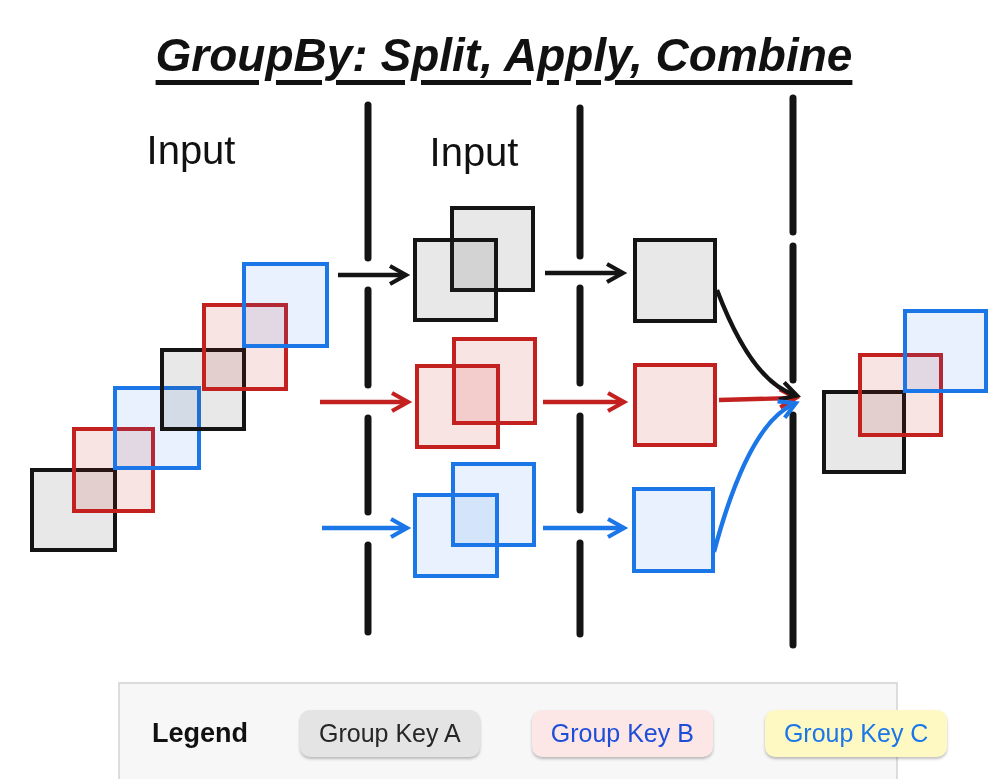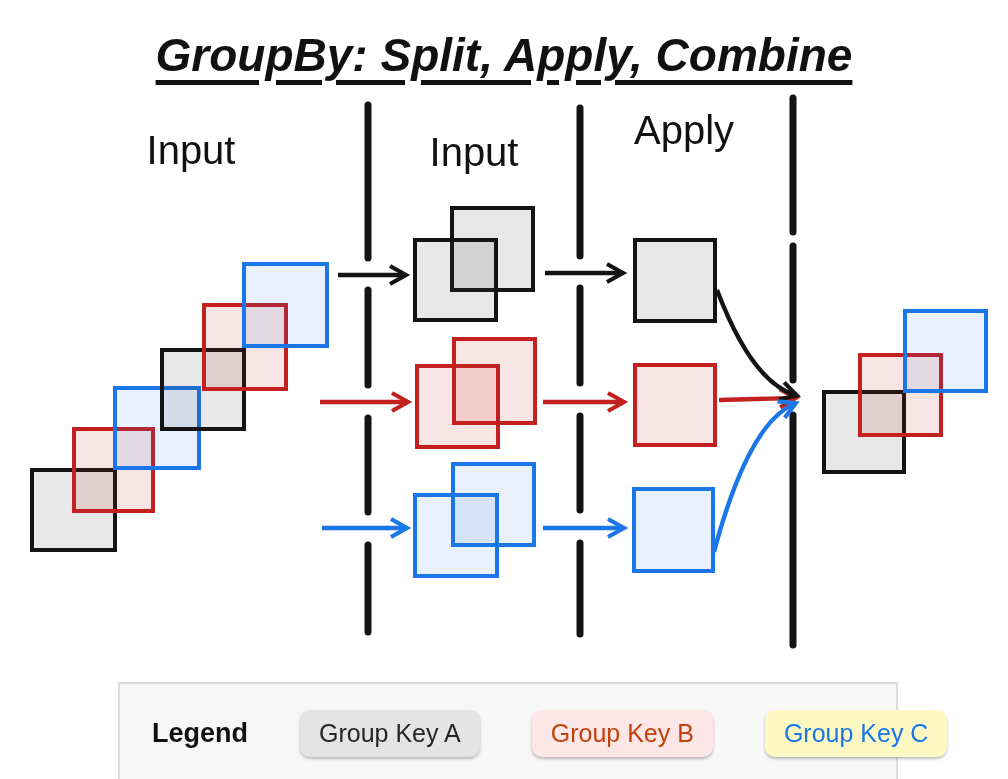--- a/index.html
+++ b/index.html
@@ -38,21 +38,21 @@
 
   <h1 class="title">GroupBy: Split, Apply, Combine</h1>
 
   <div class="col-label col-input">
     <span>Input</span>
   </div>
   <div class="col-label col-split">
     <span>Input</span>
   </div>
   <div class="col-label col-apply">
-    <span>Apply</span><br>
+    <br>
   </div>
 
   <div id="squares-layer" class="layer">
       <div class="sq" style="left: 30px; top: 468px; width: 87px; height: 84px; border-color: rgb(20, 20, 20); background: rgba(64, 64, 64, 0.12);"></div>
       <div class="sq" style="left: 72px; top: 427px; width: 83px; height: 86px; border-color: rgb(195, 32, 32); background: rgba(205, 35, 35, 0.12);"></div>
       <div class="sq" style="left: 113px; top: 386px; width: 88px; height: 84px; border-color: rgb(27, 118, 232); background: rgba(30, 118, 232, 0.1);"></div>
       <div class="sq" style="left: 160px; top: 348px; width: 86px; height: 83px; border-color: rgb(20, 20, 20); background: rgba(64, 64, 64, 0.12);"></div>
       <div class="sq" style="left: 202px; top: 303px; width: 86px; height: 88px; border-color: rgb(195, 32, 32); background: rgba(205, 35, 35, 0.12);"></div>
       <div class="sq" style="left: 242px; top: 262px; width: 87px; height: 86px; border-color: rgb(27, 118, 232); background: rgba(30, 118, 232, 0.1);"></div>
       <div class="sq" style="left: 450px; top: 206px; width: 85px; height: 86px; border-color: rgb(20, 20, 20); background: rgba(64, 64, 64, 0.12);"></div>
@@ -100,18 +100,18 @@
       <path d="M543,528 L622,528" fill="none" stroke="#1b76e8" stroke-width="4.4" marker-end="url(#ah-blue)"></path>
       <path d="M719,400 L794,398" fill="none" stroke="#c32020" stroke-width="4.4" marker-end="url(#ah-red)"></path>
       <path d="M717,290 Q752,382 795,395" fill="none" stroke="#141414" stroke-width="4.4" marker-end="url(#ah-black)"></path>
       <path d="M714,552 Q748,424 794,404" fill="none" stroke="#1b76e8" stroke-width="4.4" marker-end="url(#ah-blue)"></path>
     </svg>
 
   <div class="legend-box">
     <span class="legend-title">Legend</span>
     <span id="legend-pills" style="display: inline-flex; gap: 52px; text-align: right;">
         <span class="pill" style="background: rgb(228, 228, 228); color: rgb(38, 38, 38);">Group Key A</span>
-        <span class="pill" style="background: rgb(252, 230, 230); color: #c2410c;">Group Key B</span>
+        <span class="pill" style="background: rgb(252, 230, 230); color: #1d4ed8;">Group Key B</span>
         <span class="pill" style="background: #fef9c3; color: rgb(27, 118, 232);">Group Key C</span>
       </span>
   </div>
 
 </div>
 
 </body></html>

